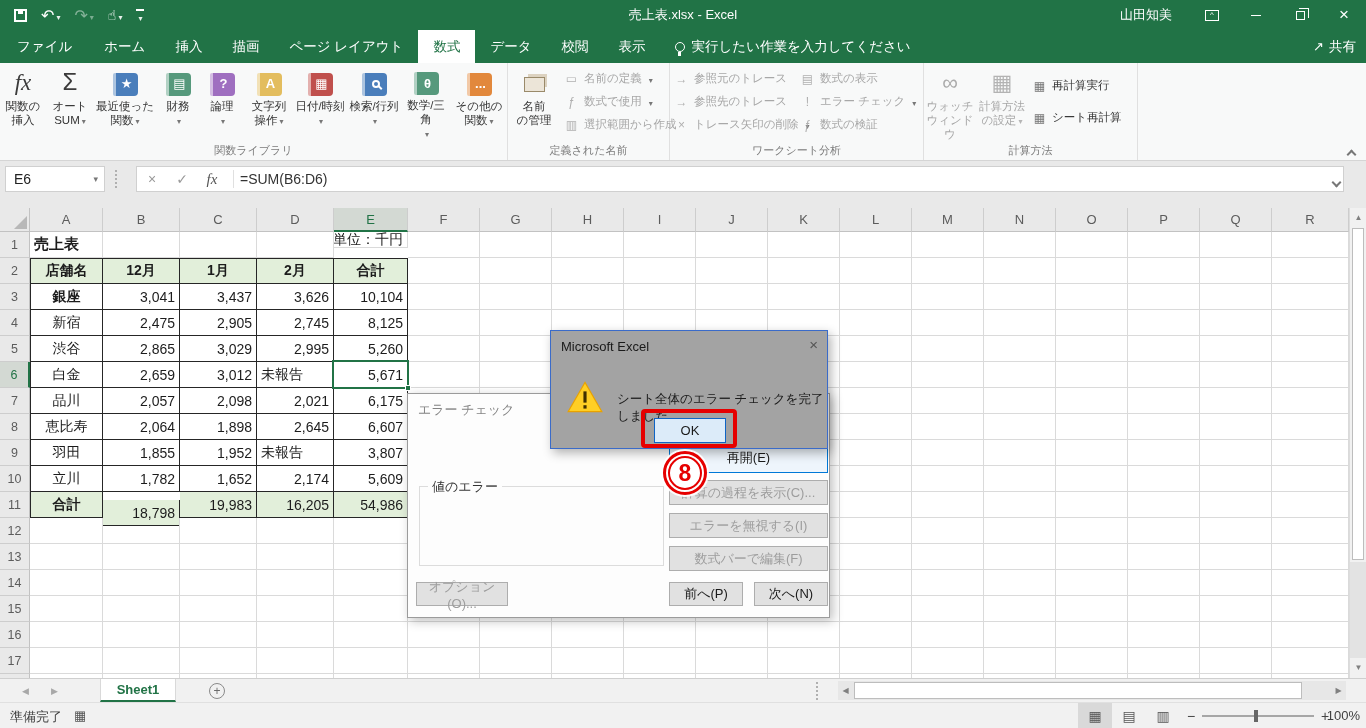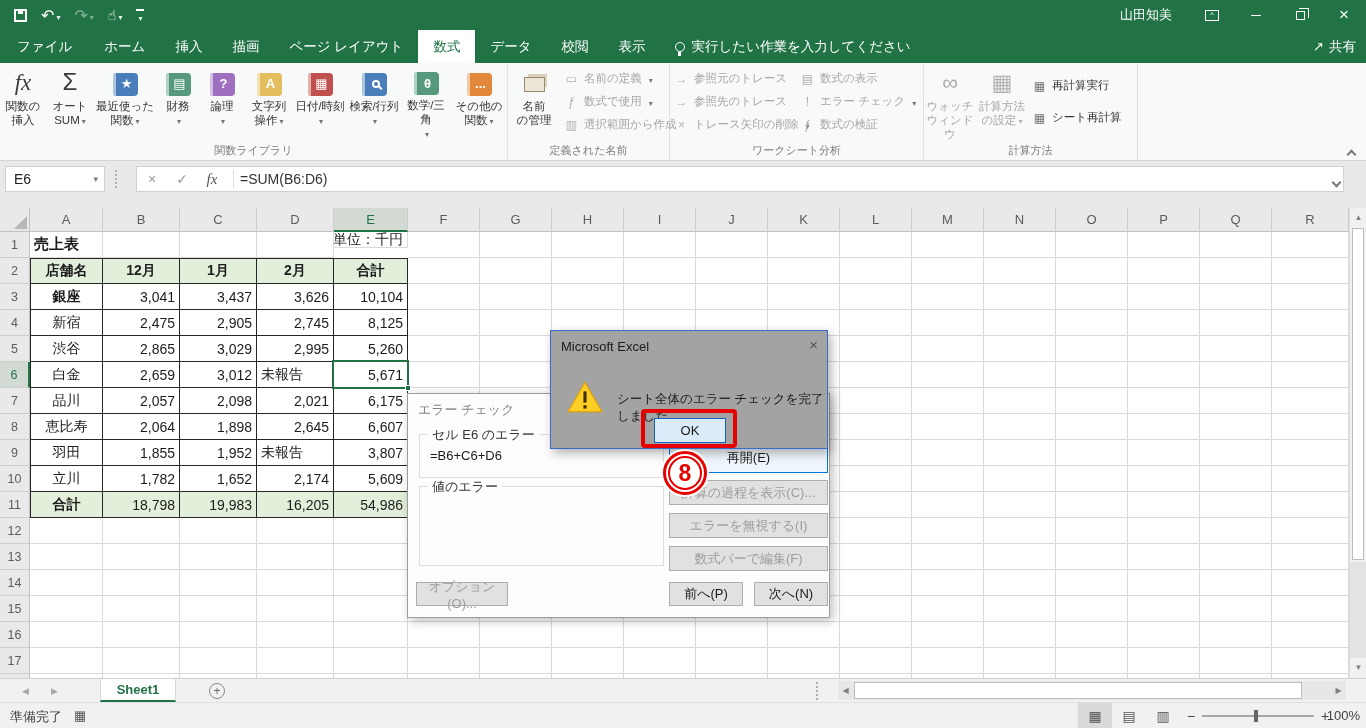--- a/index.html
+++ b/index.html
@@ -204,20 +204,21 @@
         </span>
       <span class="qi">
           <span class="ic-touch"></span>
           <span class="mini-car"></span>
         </span>
       <span class="qi qat-more">
           <span class="bar"></span>
           <span class="mini-car"></span>
         </span>
     </div>
+    <div class="tb-title">売上表.xlsx - Excel</div>
     <div class="tb-right">
       <span class="tb-user">山田知美</span>
       <span class="winbtn">
           <span class="ic-ribbon-opts">^</span>
         </span>
       <span class="winbtn">
           <span class="ic-min"></span>
         </span>
       <span class="winbtn">
           <span class="ic-restore"></span>
@@ -651,21 +652,21 @@
       <div class="cell " style="left: 696px; width: 72px; top: 258px; height: 26px;"></div>
       <div class="cell " style="left: 768px; width: 72px; top: 258px; height: 26px;"></div>
       <div class="cell " style="left: 840px; width: 72px; top: 258px; height: 26px;"></div>
       <div class="cell " style="left: 912px; width: 72px; top: 258px; height: 26px;"></div>
       <div class="cell " style="left: 984px; width: 72px; top: 258px; height: 26px;"></div>
       <div class="cell " style="left: 1056px; width: 72px; top: 258px; height: 26px;"></div>
       <div class="cell " style="left: 1128px; width: 72px; top: 258px; height: 26px;"></div>
       <div class="cell " style="left: 1200px; width: 72px; top: 258px; height: 26px;"></div>
       <div class="cell " style="left: 1272px; width: 77px; top: 258px; height: 26px;"></div>
       <div class="cell ac tbold tgreen tb tl" style="left: 30px; width: 73px; top: 284px; height: 26px;">合計</div>
-      <div class="cell ar tgreen tb" style="left: 103px; width: 77px; top: 284px; height: 26px;">18,798</div>
+      <div class="cell ar tgreen tb" style="left: 103px; width: 77px; top: 292px; height: 26px;">18,798</div>
       <div class="cell ar tgreen tb" style="left: 180px; width: 77px; top: 284px; height: 26px;">19,983</div>
       <div class="cell ar tgreen tb" style="left: 257px; width: 77px; top: 284px; height: 26px;">16,205</div>
       <div class="cell ar tgreen tb" style="left: 334px; width: 74px; top: 284px; height: 26px;">54,986</div>
       <div class="cell " style="left: 408px; width: 72px; top: 284px; height: 26px;"></div>
       <div class="cell " style="left: 480px; width: 72px; top: 284px; height: 26px;"></div>
       <div class="cell " style="left: 552px; width: 72px; top: 284px; height: 26px;"></div>
       <div class="cell " style="left: 624px; width: 72px; top: 284px; height: 26px;"></div>
       <div class="cell " style="left: 696px; width: 72px; top: 284px; height: 26px;"></div>
       <div class="cell " style="left: 768px; width: 72px; top: 284px; height: 26px;"></div>
       <div class="cell " style="left: 840px; width: 72px; top: 284px; height: 26px;"></div>
@@ -808,24 +809,20 @@
 
   <div class="vscroll">
     <div class="vs-up">▲</div>
     <div class="vs-thumb"></div>
     <div class="vs-track-low"></div>
     <div class="vs-down">▼</div>
   </div>
 
   <div class="errdlg">
     <div class="errdlg-title">エラー チェック</div>
-    <div class="grp g1">
-      <span class="grp-legend">セル E6 のエラー</span>
-      <div class="grp-body">=B6+C6+D6</div>
-    </div>
     <div class="grp g2">
       <span class="grp-legend">値のエラー</span>
     </div>
     <button class="dbtn resume">再開(E)</button>
     <button class="dbtn dis steps">計算の過程を表示(C)...</button>
     <button class="dbtn dis ignore">エラーを無視する(I)</button>
     <button class="dbtn dis editbar">数式バーで編集(F)</button>
     <button class="dbtn dis options">オプション(O)...</button>
     <button class="dbtn prev">前へ(P)</button>
     <button class="dbtn next">次へ(N)</button>

